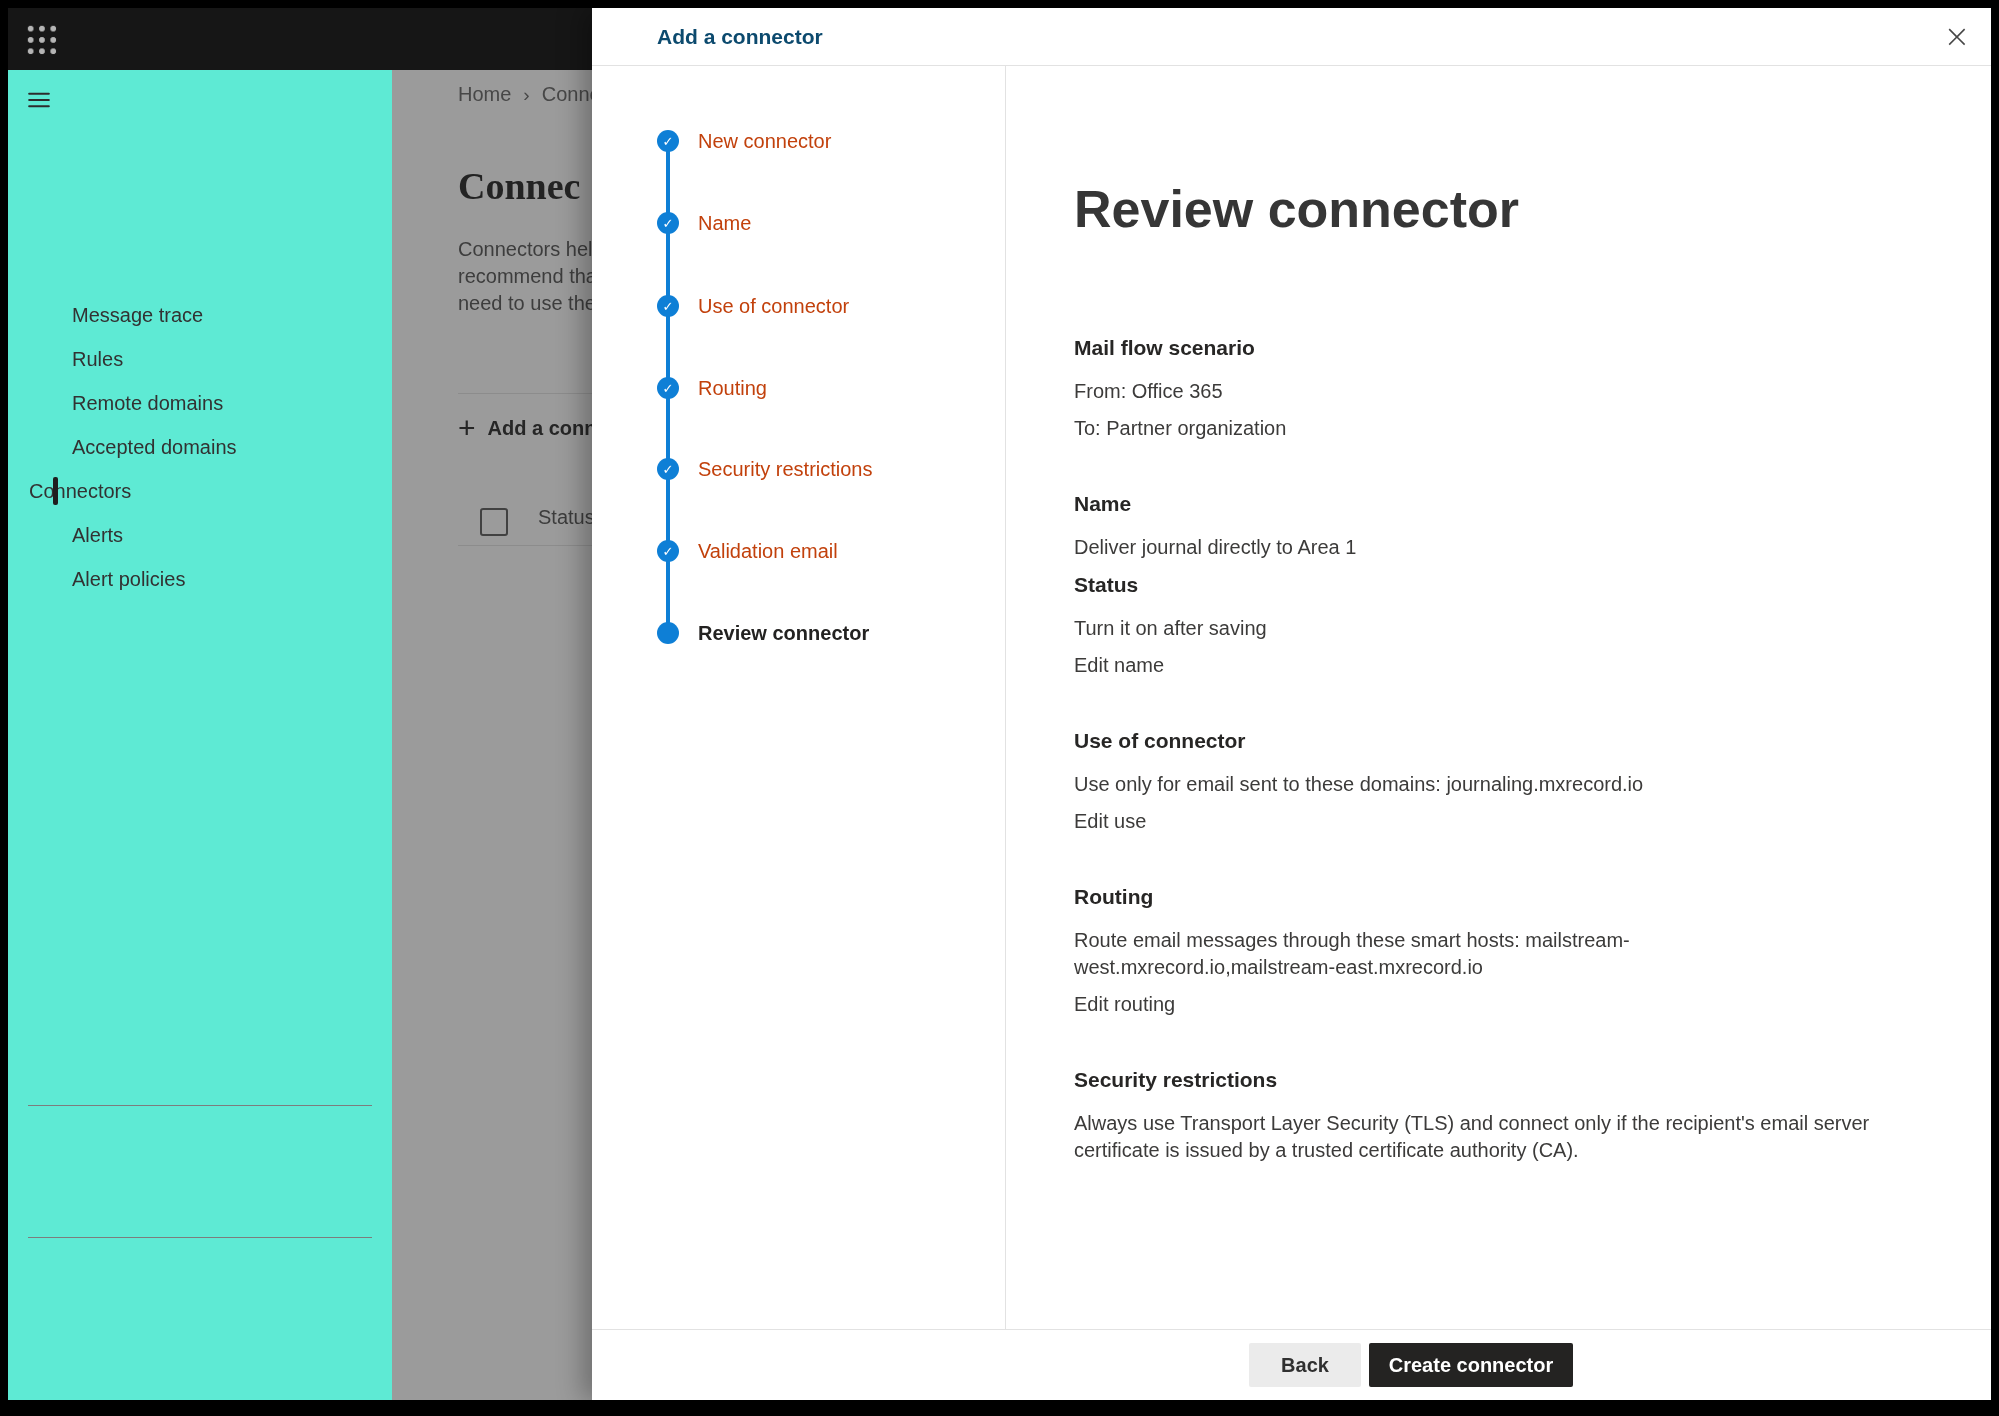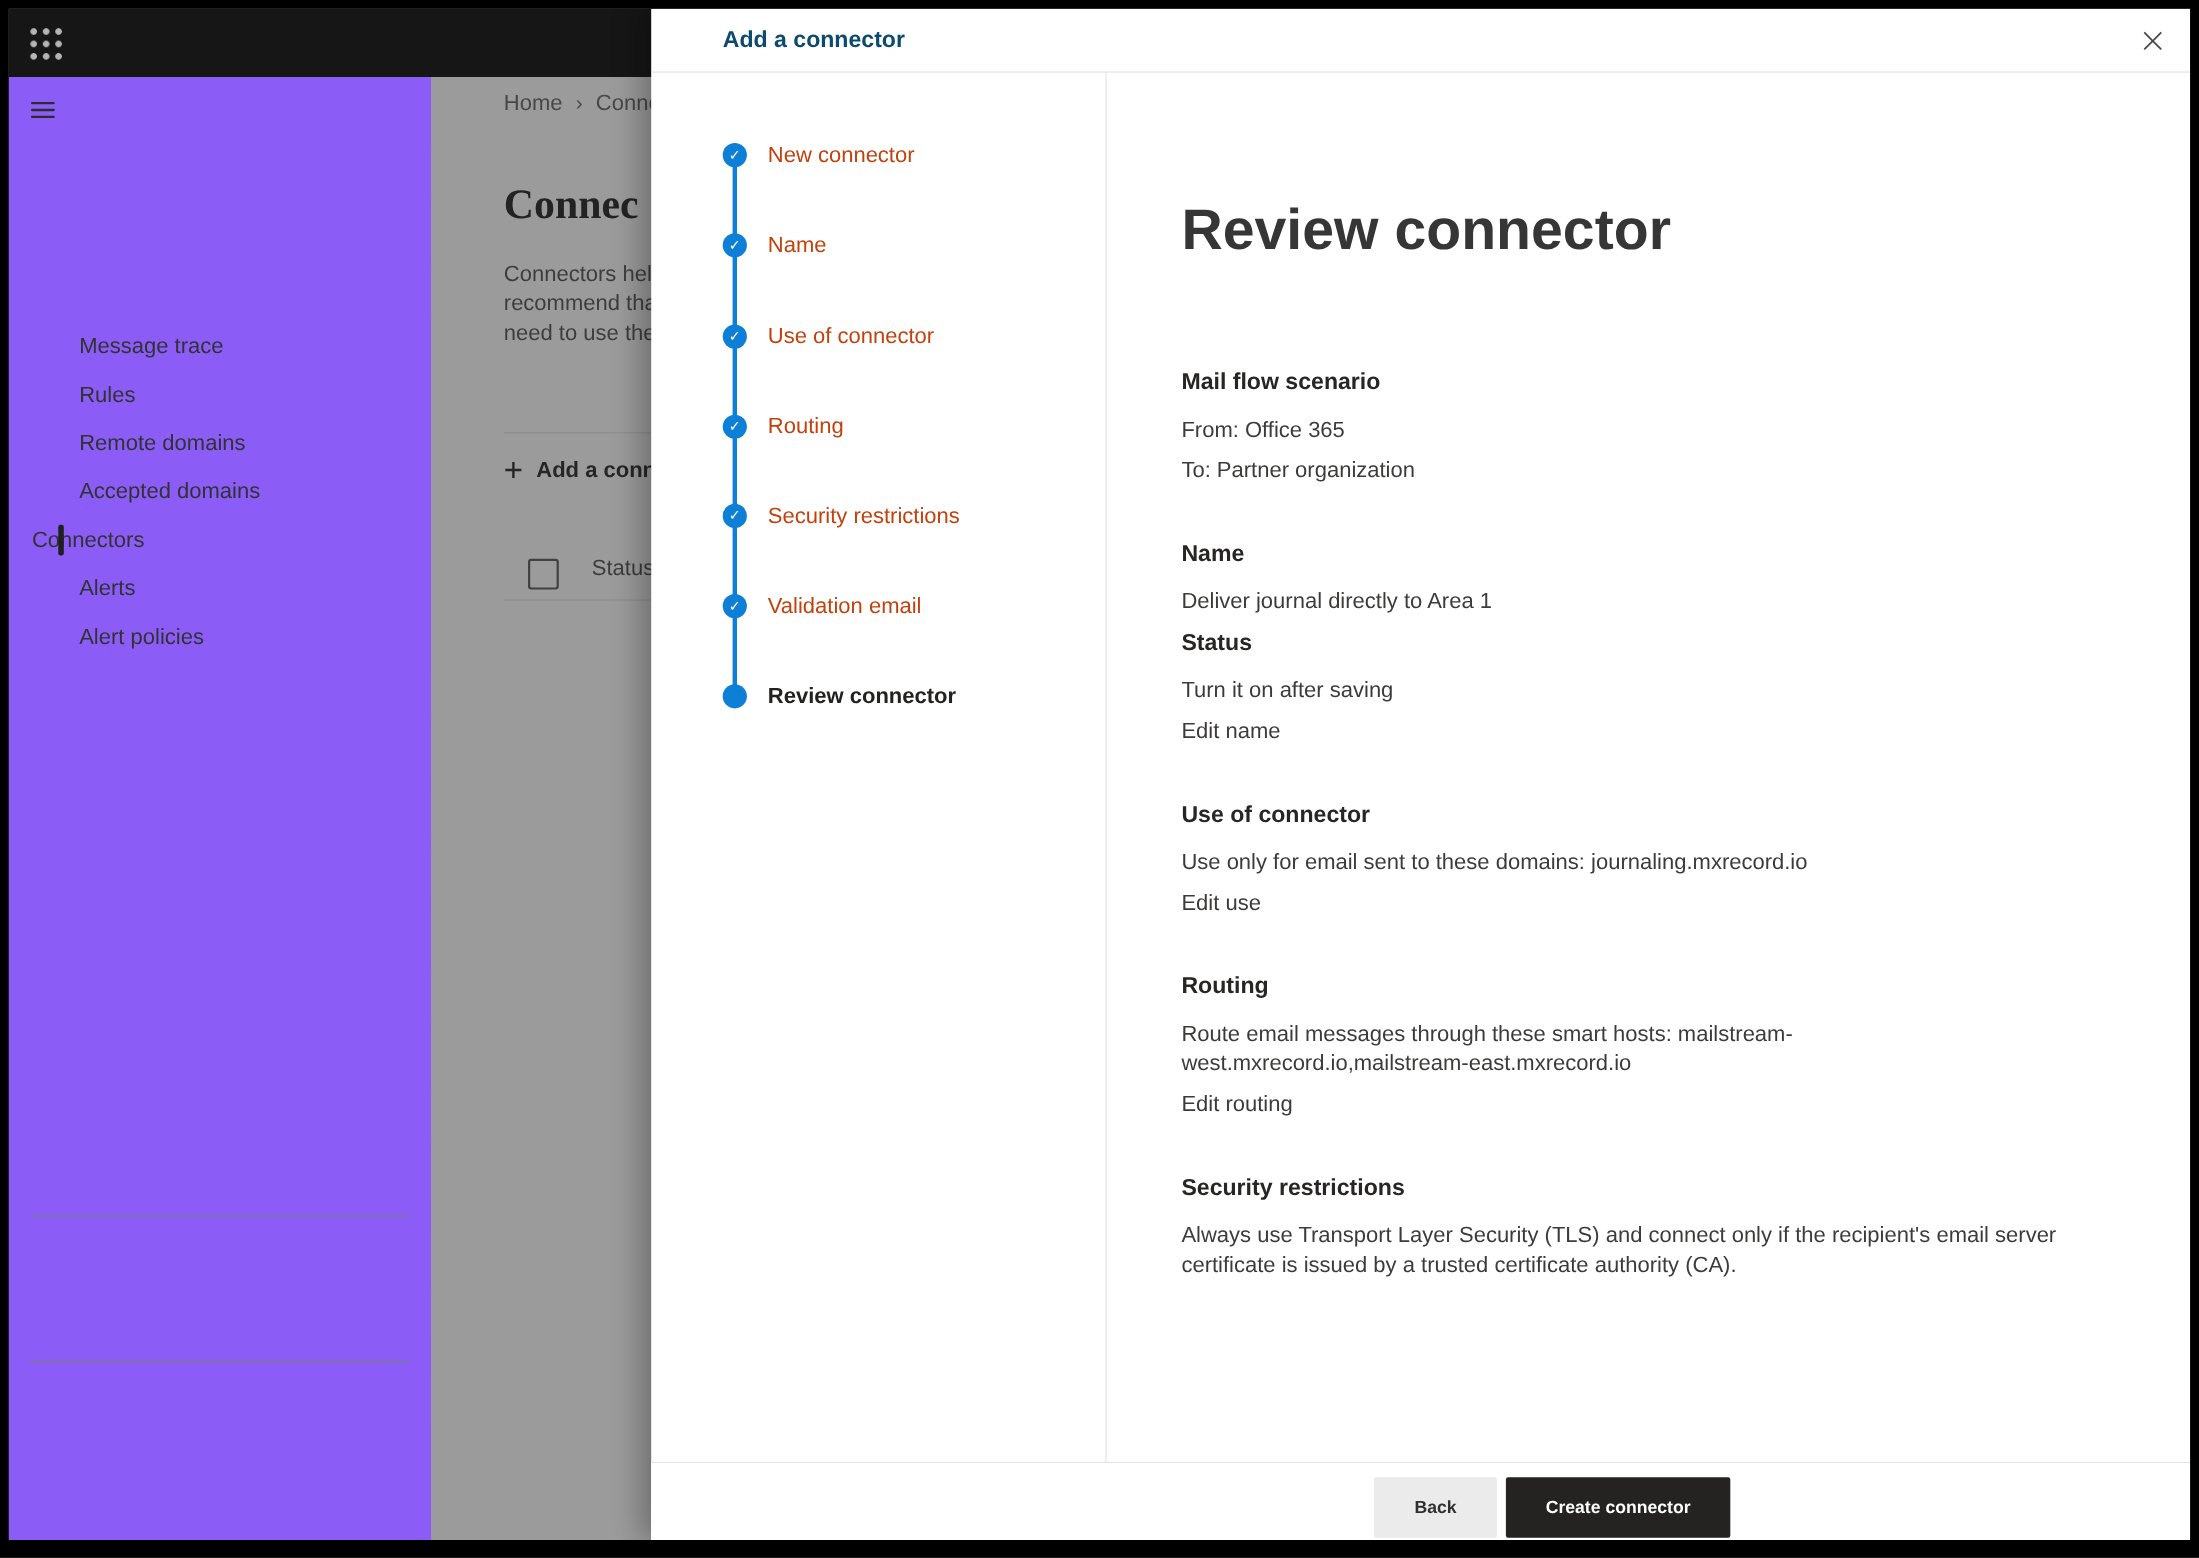--- a/index.html
+++ b/index.html
@@ -9,21 +9,21 @@
 
   
   .topbar{position:absolute;top:0;left:0;right:0;height:62px;background:#161616;z-index:1;}
   .waffle{position:absolute;left:16px;top:14px;width:34px;height:34px;cursor:pointer;
     background-image:radial-gradient(circle,#b5b5b5 2.6px,transparent 3.3px);
     background-size:11.3px 11.3px;background-position:1px 1px;background-repeat:repeat;}
   .app-title{position:absolute;left:78px;top:0;height:62px;line-height:62px;
     font-size:22px;color:#8f8f8f;letter-spacing:.2px;}
 
   
-  .sidebar{position:absolute;top:62px;left:0;width:384px;bottom:0;background:#8b5cf6;z-index:1;text-align:right;}
+  .sidebar{position:absolute;top:62px;left:0;width:384px;bottom:0;background:#5eead4;z-index:1;text-align:right;}
   .hamburger{position:absolute;left:17px;top:16px;width:28px;height:28px;color:#2c2c2c;cursor:pointer;}
   .navrow{position:absolute;left:0;right:0;height:40px;display:flex;align-items:center;
     font-size:20px;color:#323232;cursor:pointer;}
   .navrow.main{padding-left:20px;}
   .navrow.sub{padding-left:64px;}
   .nlabel{white-space:nowrap;}
   .selbar{position:absolute;left:45px;top:6px;width:5px;height:28px;background:#1f1f1f;border-radius:2px;}
   .nav-divider{position:absolute;left:20px;right:20px;height:1px;background:#7d7d7d;}
 
   
@@ -68,21 +68,21 @@
   .content h1{margin:0;font-size:52px;line-height:62px;font-weight:700;color:#363636;}
   .group{padding-top:38px;}
   .group.first{padding-top:94px;}
   .block + .block{margin-top:4px;}
   .content h3{margin:0 0 16px 0;font-size:21px;line-height:28px;font-weight:700;color:#272625;}
   .content p{margin:0 0 10px 0;font-size:20px;line-height:27px;color:#3c3b3a;max-width:810px;}
   .content p.edit{cursor:pointer;}
 
   
   .dlg-footer{position:absolute;left:0;right:0;bottom:0;height:70px;border-top:1px solid #e2e2e2;background:#fff;}
-  .btn{position:absolute;top:13px;height:55px;border:none;border-radius:2px;font-size:16px;font-weight:700;
+  .btn{position:absolute;top:13px;height:44px;border:none;border-radius:2px;font-size:20px;font-weight:700;
     cursor:pointer;font-family:inherit;}
   .btn-back{left:657px;width:112px;background:#ebebeb;color:#303030;}
   .btn-create{left:777px;width:204px;background:#242322;color:#ffffff;}
 </style>
 </head>
 <body>
 
 <div class="stage">
   <div class="frame">
 

